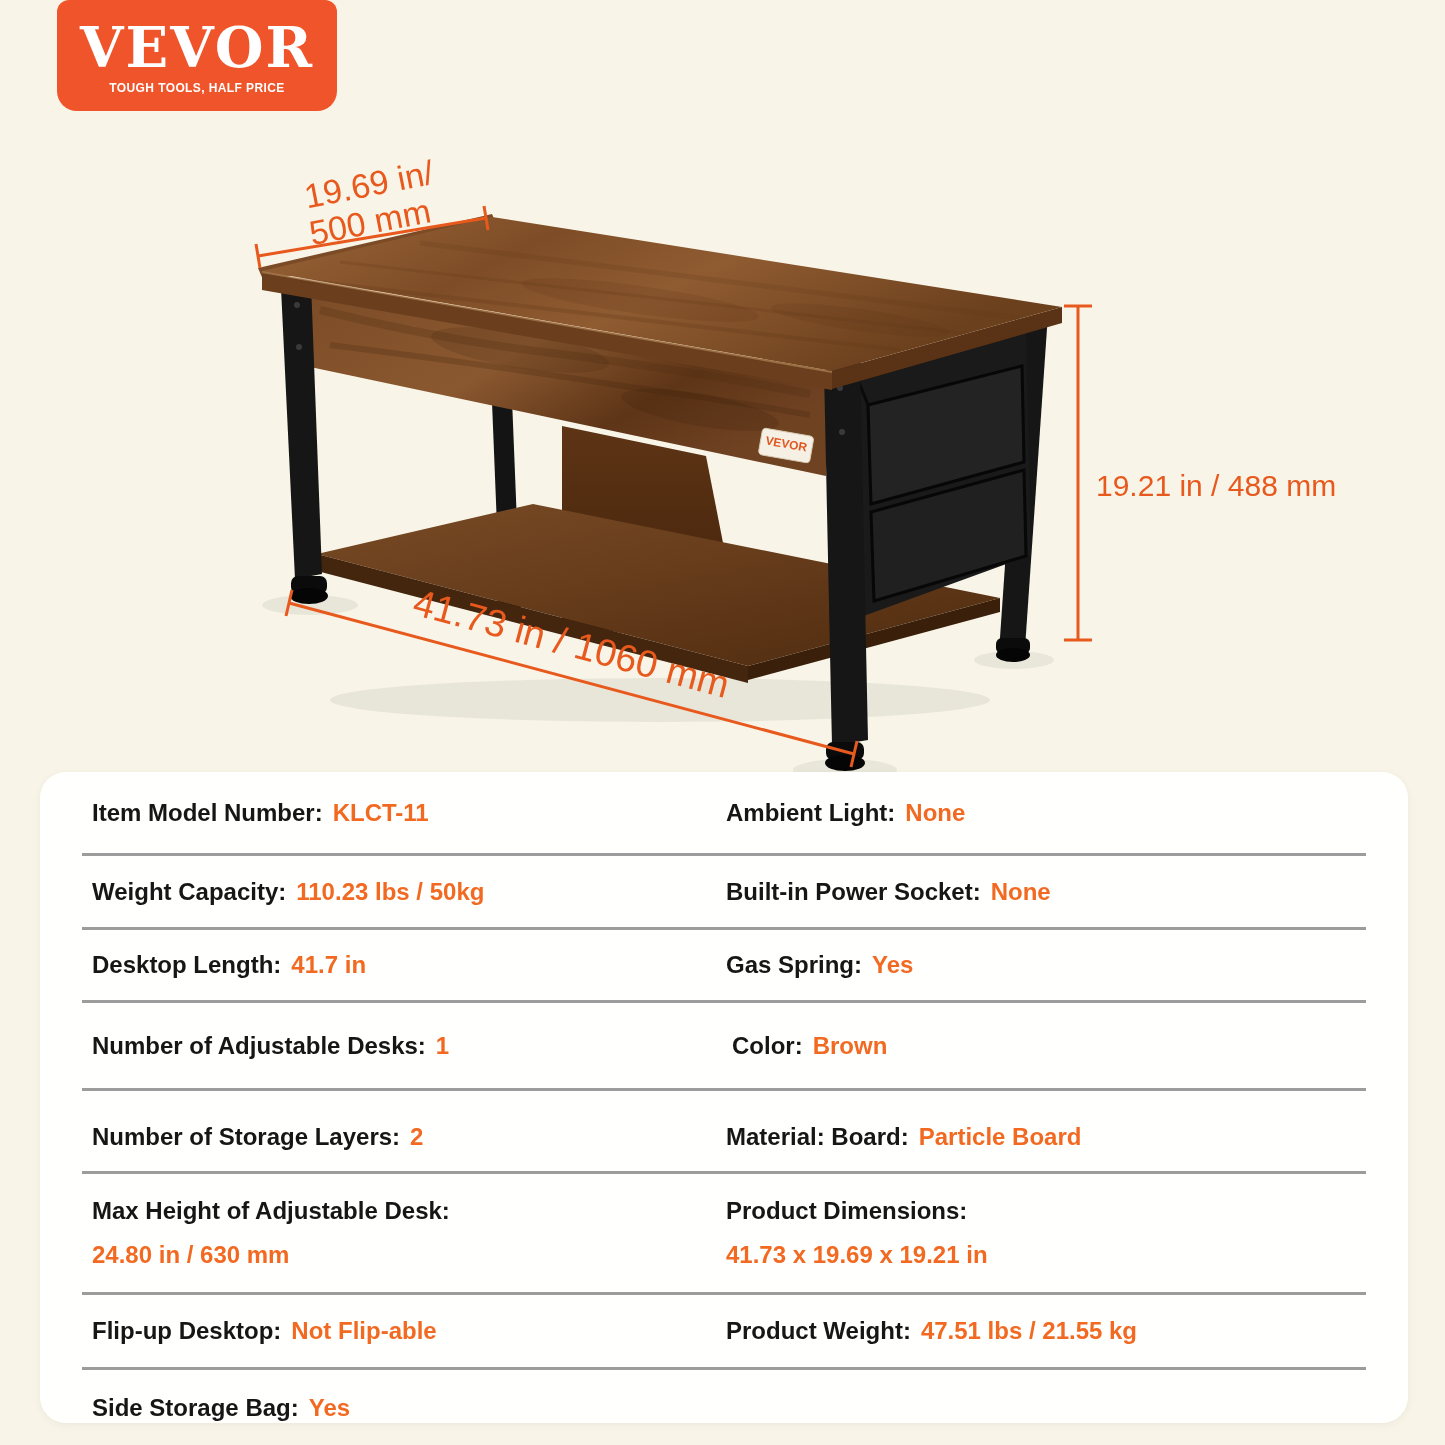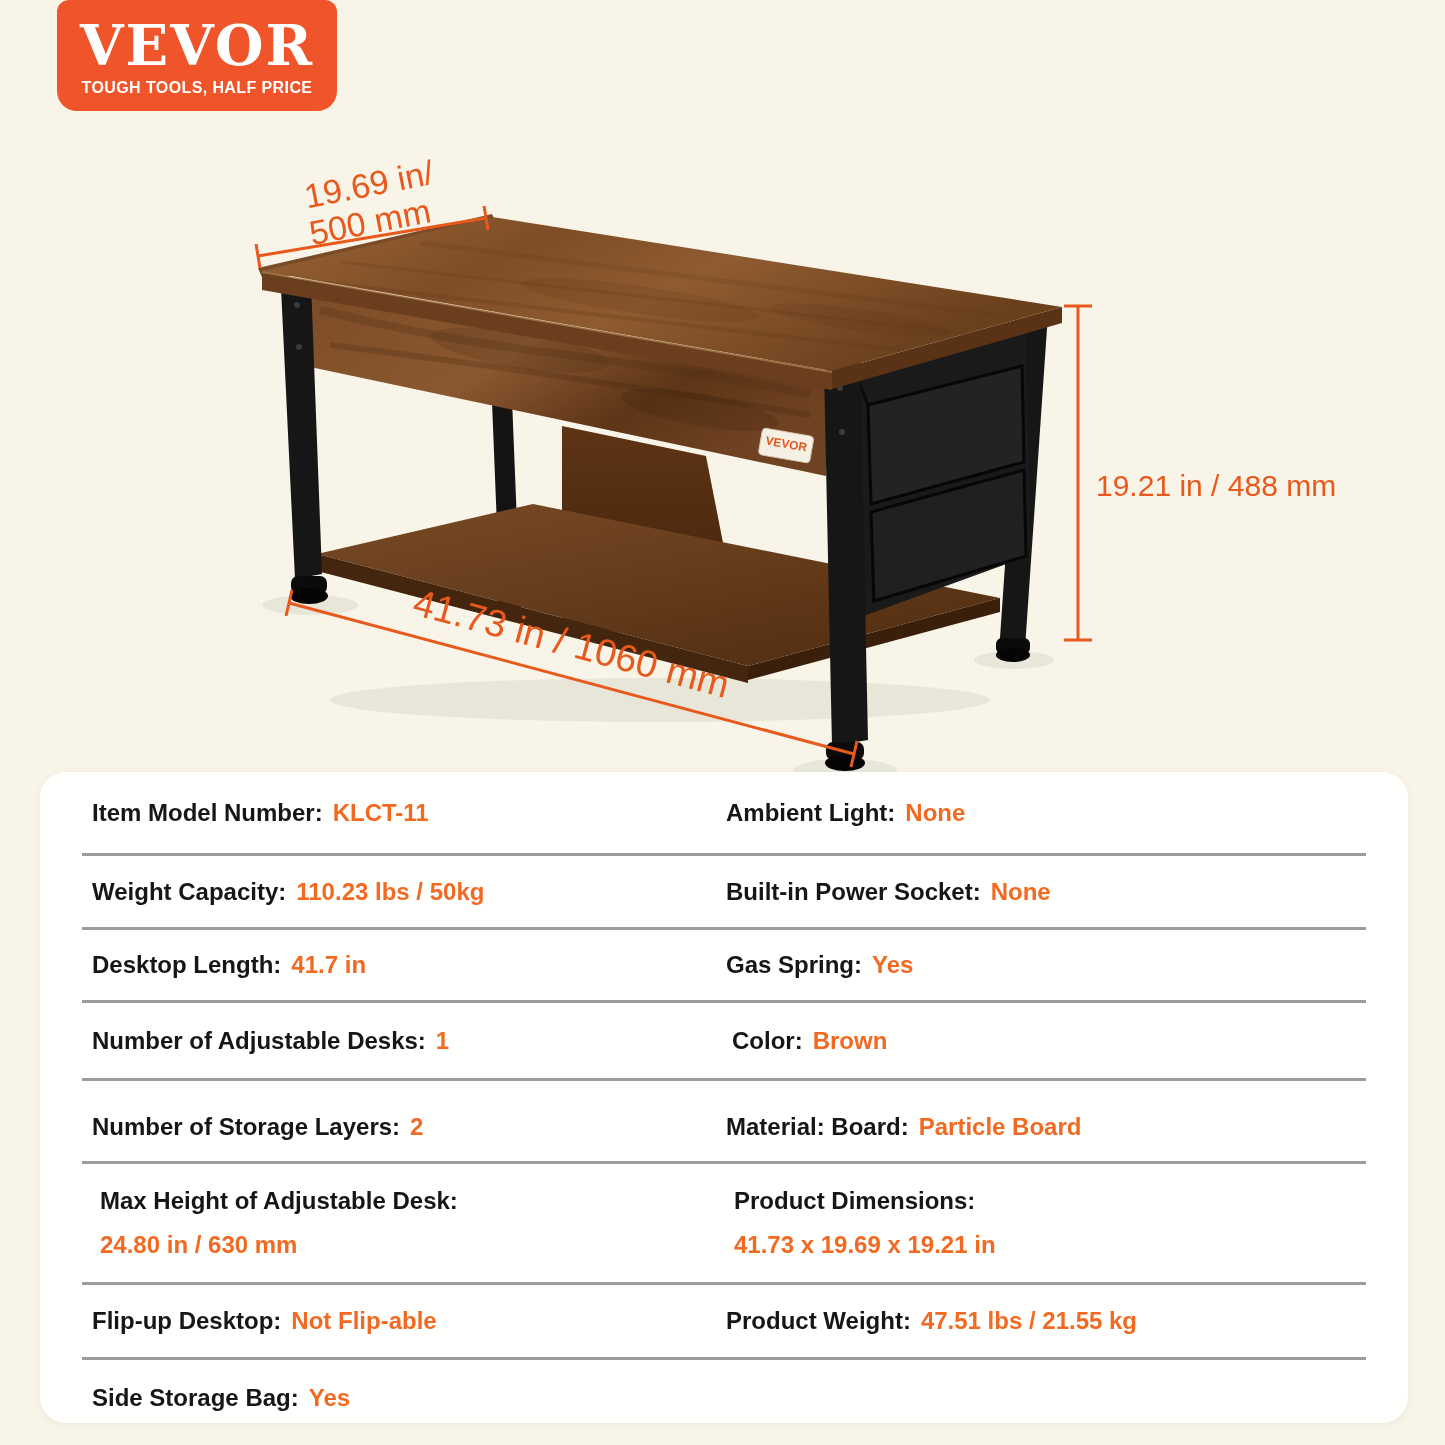--- a/index.html
+++ b/index.html
@@ -13,43 +13,43 @@
     position:absolute;left:57px;top:0;width:280px;height:111px;
     background:#f0542a;border-radius:12px 12px 20px 20px;
     display:flex;flex-direction:column;align-items:center;justify-content:center;
   }
   .logo .brand{
     font-family:"DejaVu Serif", serif;
     font-weight:bold;font-size:56px;line-height:56px;color:#ffffff;
     letter-spacing:2px;margin-top:2px;
   }
   .logo .tagline{
-    font-weight:bold;font-size:16px;color:#ffffff;letter-spacing:0.4px;margin-top:6px;
+    font-weight:bold;font-size:12px;color:#ffffff;letter-spacing:0.4px;margin-top:6px;
   }
   
   svg.diagram{position:absolute;left:0;top:0;width:1445px;height:1445px;}
   svg .dimtext{font-family:"Liberation Sans", sans-serif;fill:#e8591d;}
   
   .panel{
     position:absolute;left:40px;top:772px;width:1368px;height:651px;
     background:#fffffe;border-radius:26px;box-sizing:border-box;
     padding:0 42px;box-shadow:0 2px 8px rgba(0,0,0,0.05);
   }
   .row{
     display:grid;grid-template-columns:1fr 1fr;align-items:center;
     box-sizing:border-box;border-bottom:3px solid #9c9c9c;
   }
   .row.last{border-bottom:none;}
-  .r1{height:84px;}.r2{height:74px;}.r3{height:73px;}.r4{height:78px;gap:12px;}
+  .r1{height:84px;}.r2{height:74px;}.r3{height:73px;}.r4{height:88px;gap:12px;}
   .r5{height:71px;margin-top:12px;}.r6{height:121px;}.r7{height:75px;}.r8{height:75px;}
   .cell{font-size:24px;font-weight:bold;color:#161616;line-height:40px;}
   .cell.left{padding-left:10px;}
   .cell.right{padding-left:2px;}
   .val{color:#f26a22;margin-left:10px;}
-  .stacked .lbl,.stacked .val{display:block;margin-left:8px;}
+  .stacked .lbl,.stacked .val{display:block;margin-left:0;}
   .stacked{line-height:44px;}
 </style>
 </head>
 <body>
 
 <div class="logo">
   <div class="brand">VEVOR</div>
   <div class="tagline">TOUGH TOOLS, HALF PRICE</div>
 </div>
 

